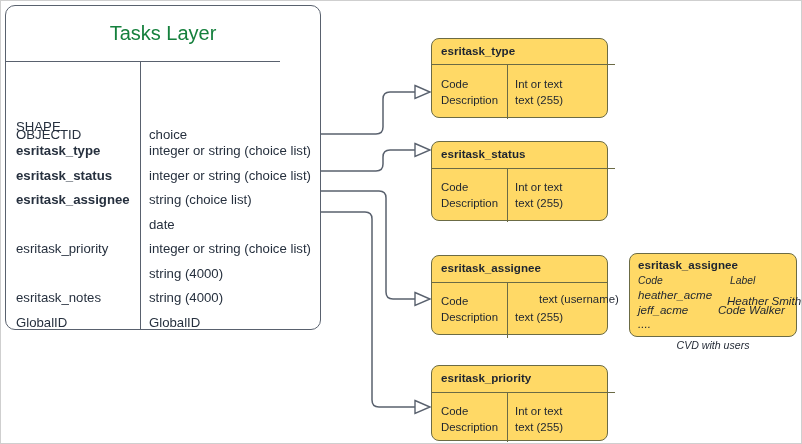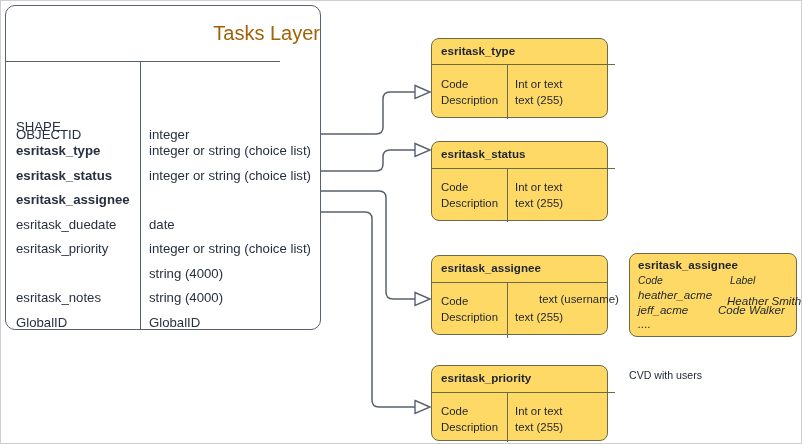--- a/index.html
+++ b/index.html
@@ -31,23 +31,23 @@
     background: #ffffff;
     box-sizing: border-box;
   }
   #tasks-title {
     position: absolute;
     left: 0;
     top: 0;
     width: 100%;
     height: 55px;
     line-height: 55px;
-    text-align: right;
+    text-align: center;
     font-size: 20px;
-    color: #a16207;
+    color: #15803d;
   }
   #tasks-header-rule {
     position: absolute;
     left: 0px;
     top: 55px;
     width: 274px;
     height: 0;
     border-top: 1.6px solid #59616e;
   }
   #tasks-col-divider {
@@ -148,23 +148,24 @@
     font-size: 11.6px;
     color: #1d2430;
     white-space: nowrap;
     font-style: italic;
   }
   #cvd-caption {
     position: absolute;
     left: 628px;
     top: 338px;
     width: 168px;
+    text-align: center;
     font-size: 10.6px;
-    color: #1d2430;
-    margin-top: 30px;
+    font-style: italic;
+    color: #1d2430;
   }
 
   
   #connectors {
     position: absolute;
     left: 0;
     top: 0;
     width: 802px;
     height: 444px;
     pointer-events: none;
@@ -200,38 +201,38 @@
     <polygon class="arrow" points="414,399.5 429,406 414,412.5"></polygon>
   </svg>
 
   <div id="tasks-layer">
     <div id="tasks-title">Tasks Layer</div>
     <div id="tasks-header-rule"></div>
     <div id="tasks-col-divider"></div>
 
     <div class="field-row" style="top:84px;margin-top:33px;">
       <span class="field-name">OBJECTID</span>
-      <span class="field-type">integer</span>
+      <span class="field-type">choice</span>
     </div>
     <div class="field-row" style="top:108.5px;">
       <span class="field-name">SHAPE</span>
     </div>
     <div class="field-row bold" style="top:133px;">
       <span class="field-name">esritask_type</span>
       <span class="field-type">integer or string (choice list)</span>
     </div>
     <div class="field-row bold" style="top:157.5px;">
       <span class="field-name">esritask_status</span>
       <span class="field-type">integer or string (choice list)</span>
     </div>
     <div class="field-row bold" style="top:182px;">
       <span class="field-name">esritask_assignee</span>
+      <span class="field-type">string (choice list)</span>
     </div>
     <div class="field-row" style="top:206.5px;">
-      <span class="field-name">esritask_duedate</span>
       <span class="field-type">date</span>
     </div>
     <div class="field-row" style="top:231px;">
       <span class="field-name">esritask_priority</span>
       <span class="field-type">integer or string (choice list)</span>
     </div>
     <div class="field-row" style="top:255.5px;">
       <span class="field-type">string (4000)</span>
     </div>
     <div class="field-row" style="top:280px;">

